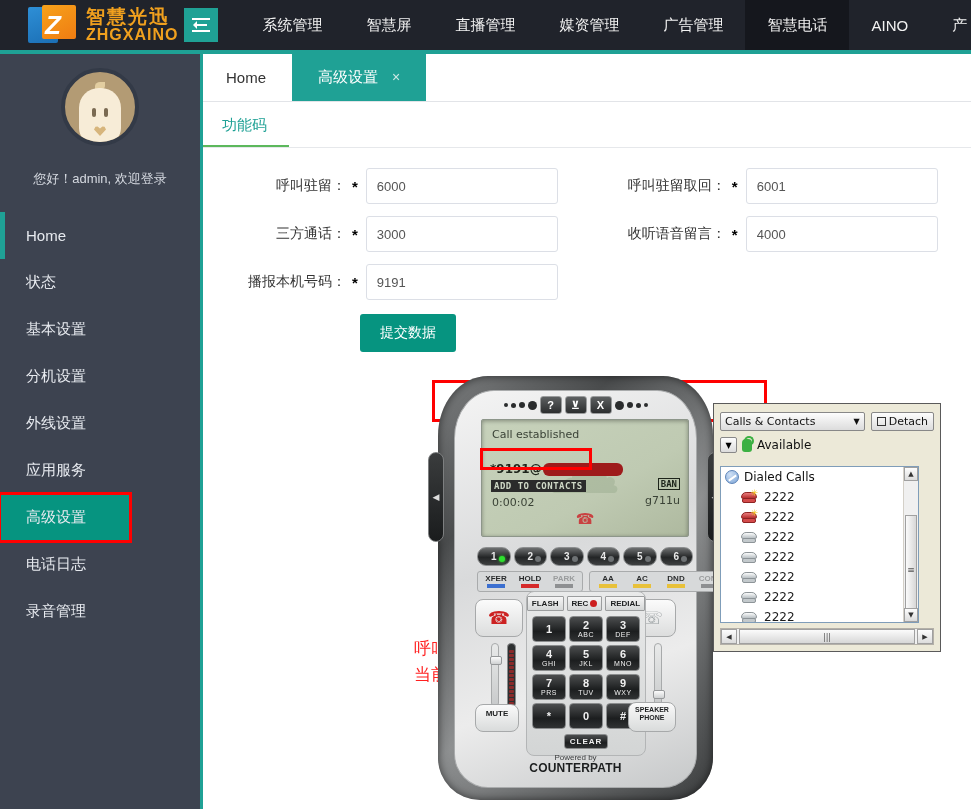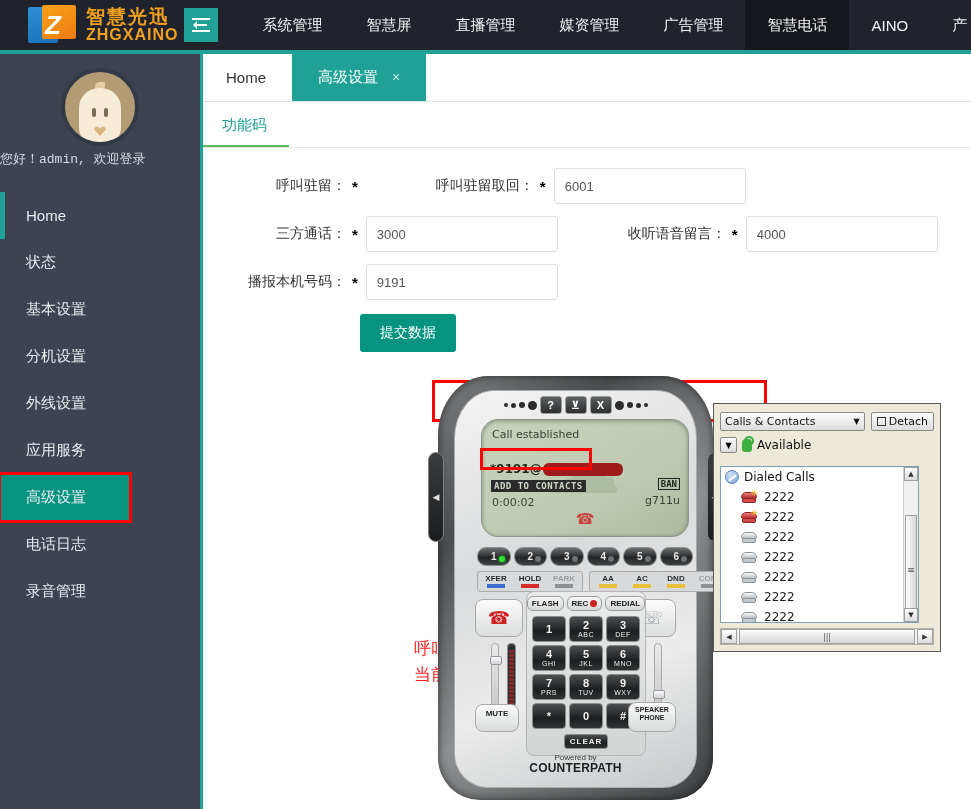--- a/index.html
+++ b/index.html
@@ -96,21 +96,21 @@
   .avatar .heart {
     position: absolute; left: 50%; transform: translateX(-50%); top: 38px;
     width: 12px; height: 10px; background: #d7b57c;
     clip-path: polygon(50% 100%, 0 35%, 12% 8%, 30% 5%, 50% 25%, 70% 5%, 88% 8%, 100% 35%);
   }
   .avatar .sprout {
     position: absolute; left: 50%; transform: translateX(-50%); top: 10px;
     width: 10px; height: 8px; background: #e2cda0; border-radius: 50% 0 50% 0;
   }
   .welcome {
-    color: #d5d9e0; font-size: 13px; text-align: left; margin-top: 4px; font-family: Liberation Mono, monospace;
+    color: #d5d9e0; font-size: 13px; text-align: center; margin-top: 24px;
   }
   .side-menu { margin-top: 24px; }
   .side-item {
     height: 47px; display: flex; align-items: center; padding-left: 26px;
     color: #e7eaef; font-size: 15px; cursor: pointer; position: relative;
   }
   .side-item.home-active::before {
     content: ""; position: absolute; left: 0; top: 0; width: 5px; height: 100%;
     background: #1fa195;
   }
@@ -236,21 +236,21 @@
   .sp-tb {
     width: 22px; height: 18px; border-radius: 3px;
     background: linear-gradient(180deg,#5d6061 0%, #2c2e2f 100%);
     color: #fff; font-size: 11px; font-weight: bold;
     display: flex; align-items: center; justify-content: center;
     border: 1px solid #9a9c9d; cursor: pointer;
   }
   .sp-screen {
     position: absolute; left: 26px; top: 28px; width: 208px; height: 118px;
     background: linear-gradient(150deg,#c7d2bb 0%, #bfcab2 60%, #aeb99f 100%);
-    border-radius: 17px; border: 1px solid #8d968a;
+    border-radius: 2px; border: 1px solid #8d968a;
     box-shadow: inset 0 1px 4px rgba(0,0,0,.35);
     overflow: hidden; font-family: "DejaVu Sans", sans-serif;
   }
   .sp-screen .watermark {
     position: absolute; left: 50%; top: 6px; transform: translateX(-50%);
     font-size: 72px; color: rgba(140,160,130,.35); font-weight: bold;
   }
   .sp-line1 {
     position: absolute; left: 10px; top: 8px; font-size: 11px; color: #3a4236;
   }
@@ -341,21 +341,21 @@
   }
   .sp-keypanel {
     position: absolute; left: 71px; top: 200px; width: 120px; height: 165px;
     background: linear-gradient(180deg,#e9eaea 0%, #d3d5d5 100%);
     border: 1px solid #b3b5b6; border-radius: 8px;
   }
   .sp-keyrow-top {
     display: flex; justify-content: center; gap: 3px; margin-top: 4px;
   }
   .sp-smallkey {
-    height: 15px; padding: 0 4px; border-radius: 6px;
+    height: 15px; padding: 0 4px; border-radius: 1px;
     background: linear-gradient(180deg,#f6f6f6 0%, #d5d7d7 100%);
     border: 1px solid #9b9d9e; font-size: 8px; font-weight: bold;
     color: #1c1e1f; display: flex; align-items: center; gap: 2px;
     cursor: pointer;
   }
   .sp-smallkey .recdot {
     width: 7px; height: 7px; border-radius: 50%;
     background: #cc1f1f; display: inline-block;
   }
   .sp-keys {
@@ -646,20 +646,21 @@
     <div class="subtabbar" id="subtabbar">
         <div class="subtab">功能码</div>
       </div>
 
 
     <div class="form-grid">
       <div class="form-row">
         <div class="field field-col-1">
           <span class="flabel">呼叫驻留：</span>
           <span class="star">*</span>
+          <input value="6000" style="">
         </div>
         <div class="field field-col-2">
           <span class="flabel">呼叫驻留取回：</span>
           <span class="star">*</span>
           <input value="6001" style="">
         </div>
       </div>
       <div class="form-row">
         <div class="field field-col-1">
           <span class="flabel">三方通话：</span>

